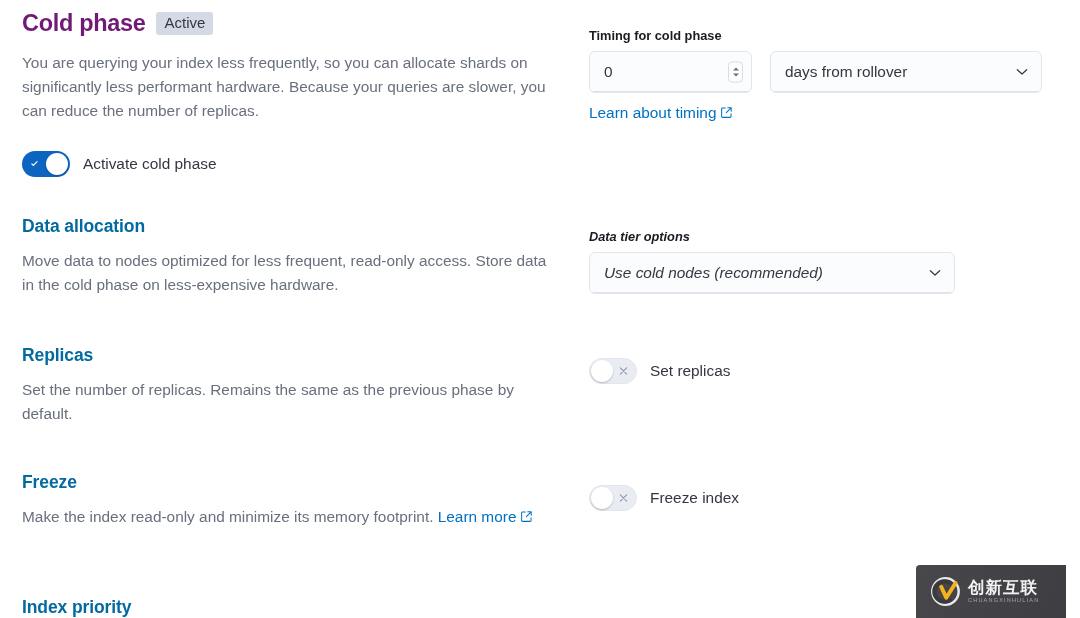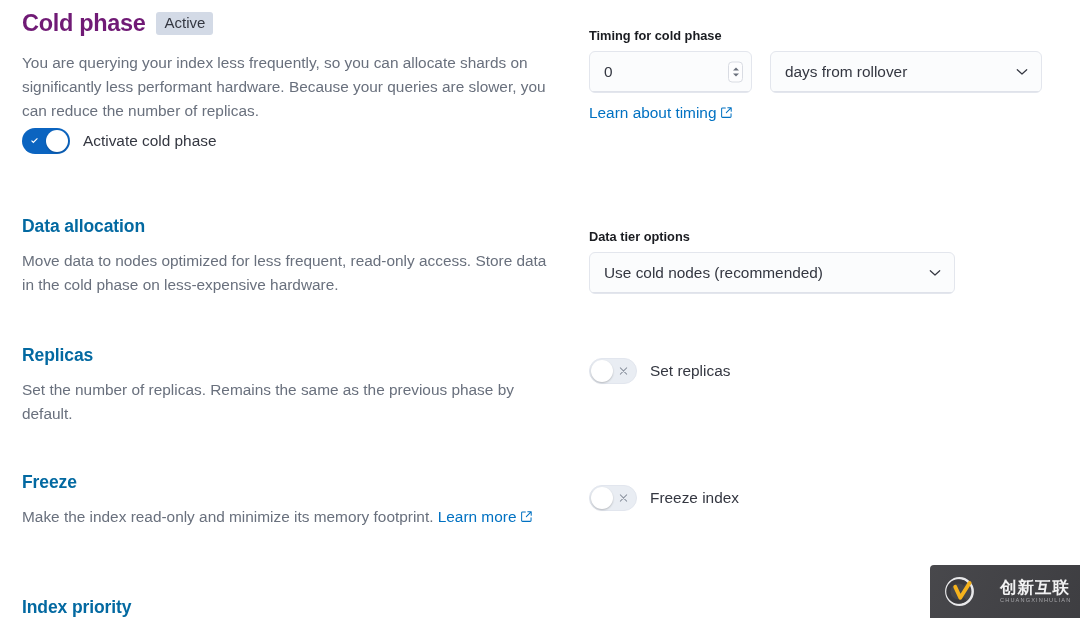--- a/index.html
+++ b/index.html
@@ -261,42 +261,42 @@
 
   
   .sec { position: absolute; left: 0; right: 0; }
   #sec-header      { top: 7px; }
   #sec-allocation  { top: 214px; }
   #sec-replicas    { top: 343px; }
   #sec-freeze      { top: 470px; }
   #sec-priority    { top: 595px; }
 
   .right-timing    { padding-top: 20px; }
-  .right-tier      { padding-top: 14px; }
+  .right-tier      { padding-top: 14px; font-style: italic; }
   .right-replicas  { padding-top: 15px; }
   .right-freeze    { padding-top: 15px; }
 
   .priority-hidden-label {
     font-size: 12.8px;
     font-weight: 700;
     color: #1a1c21;
     line-height: 18px;
   }
 
   
   .watermark {
     position: absolute;
-    right: 0;
+    right: 14px;
     bottom: 0;
     width: 150px;
     height: 53px;
     background: linear-gradient(115deg, rgba(58,58,62,0.93) 0%, rgba(47,47,51,0.93) 100%);
     display: flex;
     align-items: center;
-    gap: 25px;
+    gap: 7px;
     padding-left: 14px;
     box-sizing: border-box;
     border-top-left-radius: 4px;
   }
   .wm-logo {
     width: 31px;
     height: 31px;
     flex: 0 0 31px;
     position: relative;
   }
@@ -325,21 +325,21 @@
 <div class="panel">
 
   <div class="sec row" id="sec-header">
     <div class="col-left">
       <div class="title-line">
         <h1 class="phase-title">Cold phase</h1>
         <span class="badge">Active</span>
       </div>
       <p class="desc">You are querying your index less frequently, so you can allocate shards on significantly less performant hardware. Because your queries are slower, you can reduce the number of replicas.</p>
 
-      <div class="toggle-row" style="margin-top:5px;">
+      <div class="toggle-row" style="margin-top:28px;">
         <div class="switch on">
           <span class="glyph">
             <svg viewBox="0 0 16 16" width="11" height="11" aria-hidden="true">
               <path d="M6.3 11.1 3.1 7.9l1.1-1.1 2.1 2.1 5.4-5.4 1.1 1.1z" fill="#ffffff"></path>
             </svg>
           </span>
           <span class="knob"></span>
         </div>
         <span class="toggle-label">Activate cold phase</span>
       </div>

